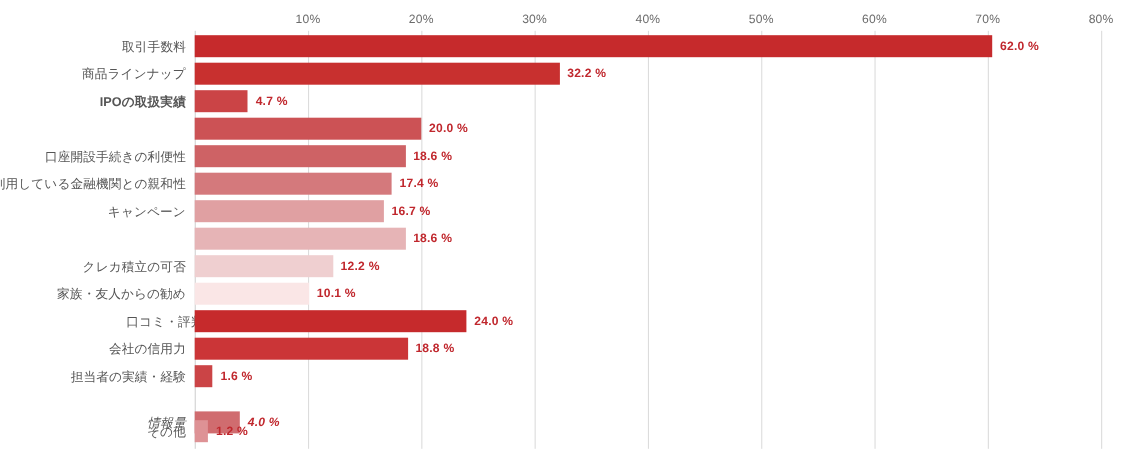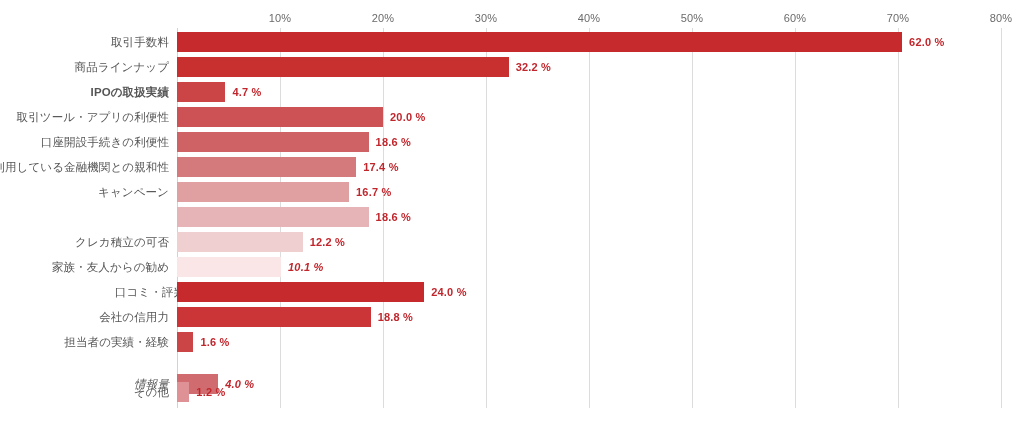--- a/index.html
+++ b/index.html
@@ -93,21 +93,20 @@
         <div class="cat-label" style="color: rgb(85, 85, 85);">商品ラインナップ</div>
         <div class="bar" title="商品ラインナップ 32.2 %" style="width: 331.66px; height: 20px; background: rgb(200, 48, 47);"></div>
         <div class="val-label" style="left: 515.66px; color: rgb(192, 39, 45);">32.2 %</div>
       </div>
       <div class="row" style="top: 82px;">
         <div class="cat-label" style="color: rgb(85, 85, 85); font-weight: bold;">IPOの取扱実績</div>
         <div class="bar" title="IPOの取扱実績 4.7 %" style="width: 48.41px; height: 20px; background: rgb(203, 68, 70);"></div>
         <div class="val-label" style="left: 232.41px; color: rgb(192, 39, 45);">4.7 %</div>
       </div>
       <div class="row" style="top: 107px;">
-        <div class="cat-label" style="color: rgb(85, 85, 85);">取引ツール・アプリの利便性</div>
         <div class="bar" title="取引ツール・アプリの利便性 20.0 %" style="width: 206px; height: 20px; background: rgb(204, 82, 85);"></div>
         <div class="val-label" style="left: 390px; color: rgb(192, 39, 45);">20.0 %</div>
       </div>
       <div class="row" style="top: 132px;">
         <div class="cat-label" style="color: rgb(85, 85, 85);">口座開設手続きの利便性</div>
         <div class="bar" title="口座開設手続きの利便性 18.6 %" style="width: 191.58px; height: 20px; background: rgb(206, 98, 101);"></div>
         <div class="val-label" style="left: 375.58px; color: rgb(192, 39, 45);">18.6 %</div>
       </div>
       <div class="row" style="top: 157px;">
         <div class="cat-label" style="color: rgb(85, 85, 85);">普段利用している金融機関との親和性</div>
@@ -124,21 +123,21 @@
         <div class="val-label" style="left: 375.58px; color: rgb(192, 39, 45);">18.6 %</div>
       </div>
       <div class="row" style="top: 232px;">
         <div class="cat-label" style="color: rgb(85, 85, 85);">クレカ積立の可否</div>
         <div class="bar" title="クレカ積立の可否 12.2 %" style="width: 125.66px; height: 20px; background: rgb(239, 207, 208);"></div>
         <div class="val-label" style="left: 309.66px; color: rgb(192, 39, 45);">12.2 %</div>
       </div>
       <div class="row" style="top: 257px;">
         <div class="cat-label" style="color: rgb(85, 85, 85);">家族・友人からの勧め</div>
         <div class="bar" title="家族・友人からの勧め 10.1 %" style="width: 104.03px; height: 20px; background: rgb(250, 230, 230);"></div>
-        <div class="val-label" style="left: 288.03px; color: rgb(192, 39, 45); font-style: italic;">10.1 %</div>
+        <div class="val-label" style="left: 288.03px; color: rgb(192, 39, 45);">10.1 %</div>
       </div>
       <div class="row" style="top: 282px;">
         <div class="cat-label" style="color: rgb(85, 85, 85); margin-left: 16px;">口コミ・評判</div>
         <div class="bar" title="口コミ・評判 24.0 %" style="width: 247.2px; height: 20px; background: rgb(198, 42, 44);"></div>
         <div class="val-label" style="left: 431.2px; color: rgb(192, 39, 45);">24.0 %</div>
       </div>
       <div class="row" style="top: 307px;">
         <div class="cat-label" style="color: rgb(85, 85, 85);">会社の信用力</div>
         <div class="bar" title="会社の信用力 18.8 %" style="width: 193.64px; height: 20px; background: rgb(203, 53, 55);"></div>
         <div class="val-label" style="left: 377.64px; color: rgb(192, 39, 45);">18.8 %</div>

